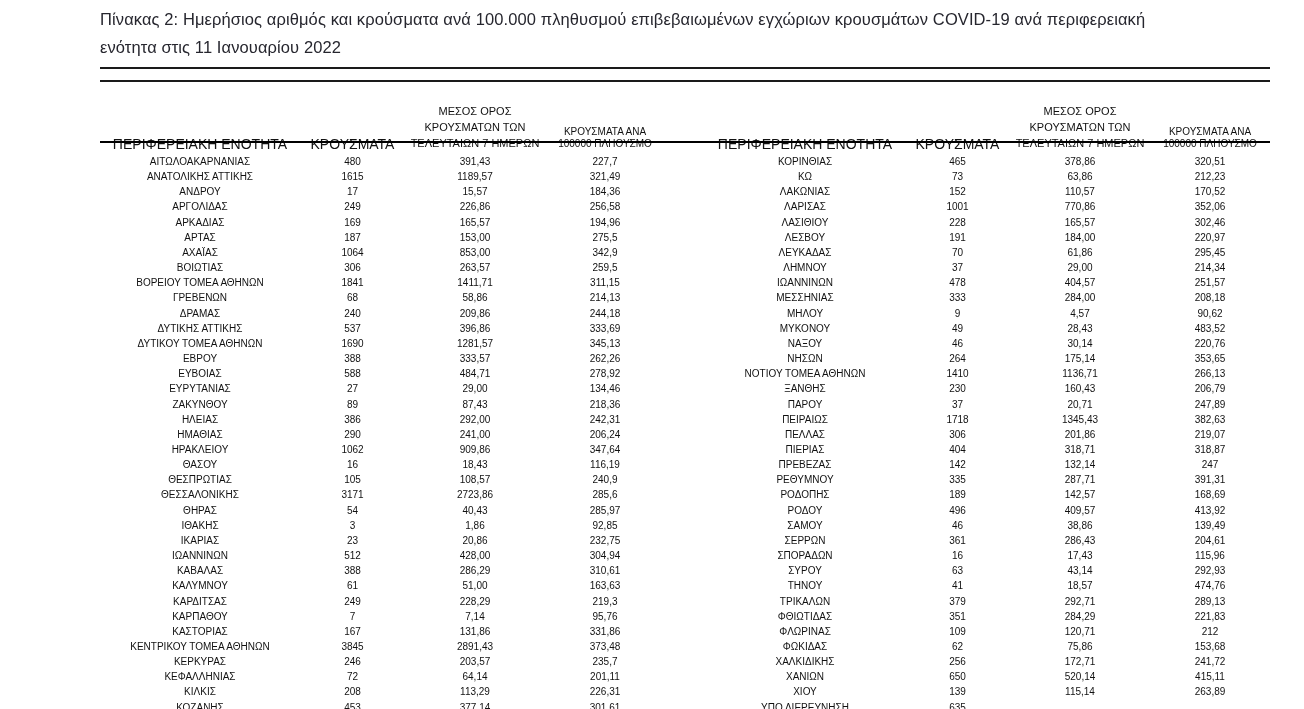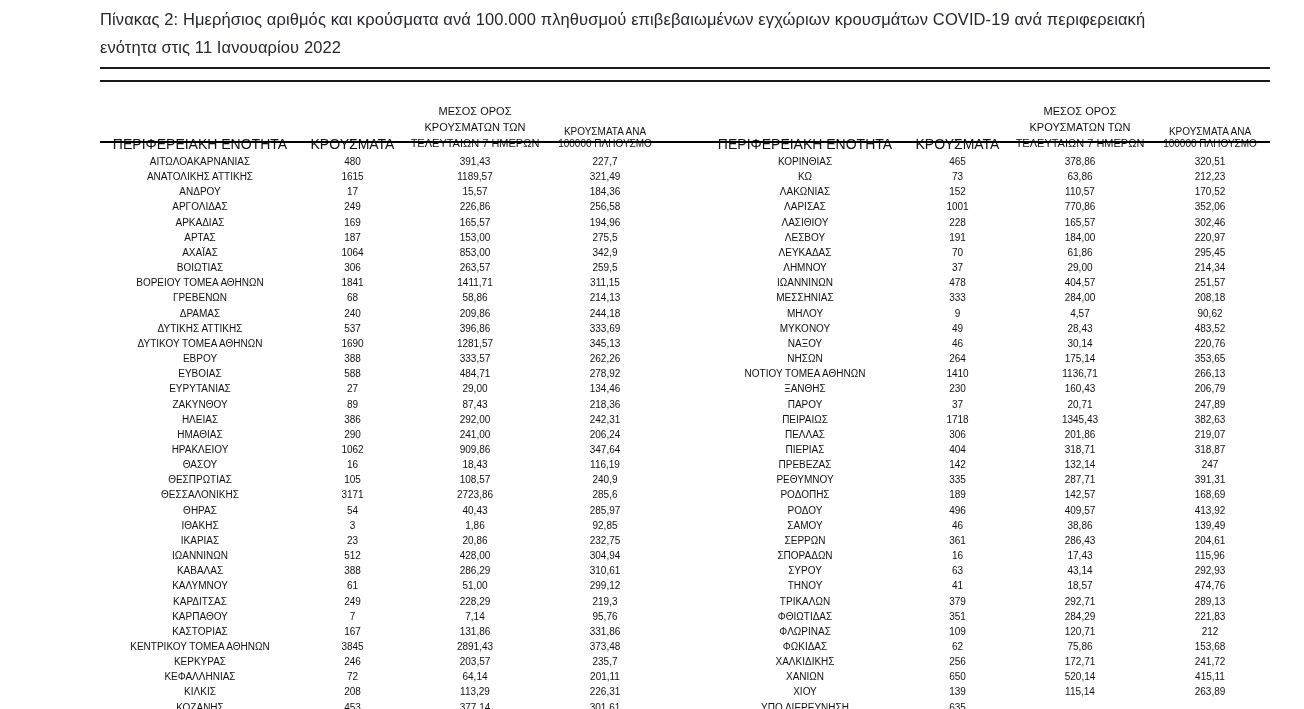--- a/index.html
+++ b/index.html
@@ -280,21 +280,21 @@
           <tr>
             <td>ΚΑΒΑΛΑΣ</td>
             <td>388</td>
             <td>286,29</td>
             <td>310,61</td>
           </tr>
           <tr>
             <td>ΚΑΛΥΜΝΟΥ</td>
             <td>61</td>
             <td>51,00</td>
-            <td>299,12</td>
+            <td>163,63</td>
           </tr>
           <tr>
             <td>ΚΑΡΔΙΤΣΑΣ</td>
             <td>249</td>
             <td>228,29</td>
             <td>219,3</td>
           </tr>
           <tr>
             <td>ΚΑΡΠΑΘΟΥ</td>
             <td>7</td>

